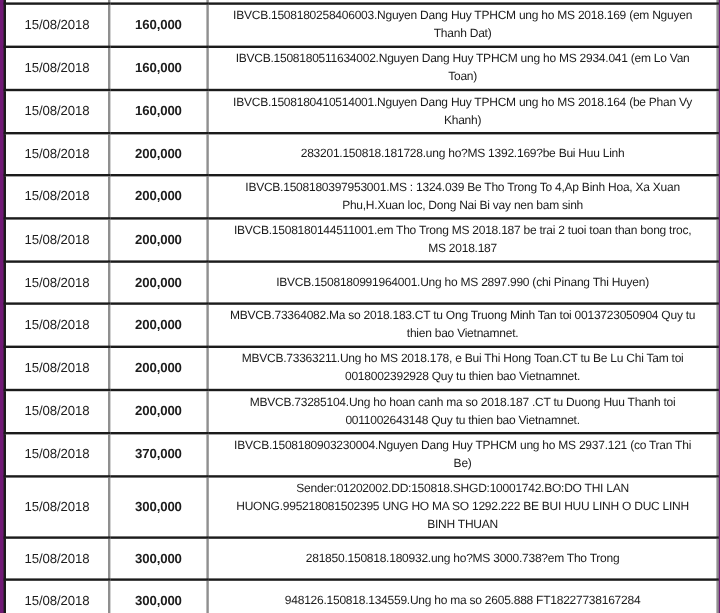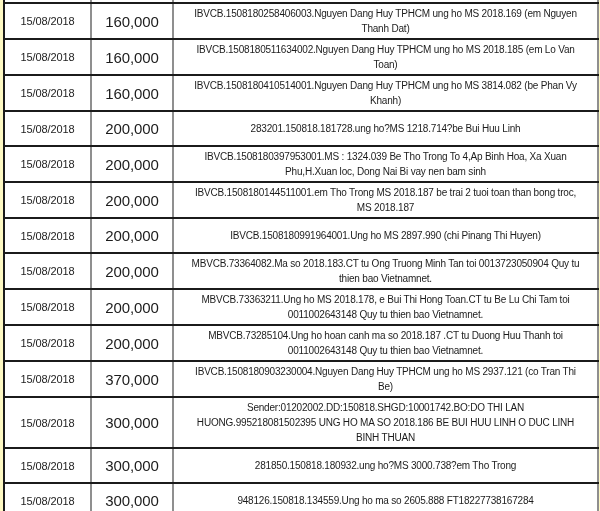--- a/index.html
+++ b/index.html
@@ -4,21 +4,21 @@
 <style>
   html, body {
     margin: 0;
     padding: 0;
     background: #ffffff;
   }
   .screen {
     position: relative;
     width: 600px;
     height: 511px;
-    background: #fef9c3;
+    background: #701a75;
     overflow: hidden;
     font-family: "Liberation Sans", sans-serif;
   }
   table.tx-table {
     position: absolute;
     left: 3px;
     top: 0;
     width: 594px;
     border-collapse: collapse;
     table-layout: fixed;
@@ -39,24 +39,25 @@
   }
   td:first-child { border-left-color: #1b1b1b; }
 
   td.date-cell {
     font-size: 11px;
     height: 29px;
     padding: 1px 2px;
     letter-spacing: -0.1px;
   }
   td.amount-cell {
-    font-size: 15px;
+    font-size: 11px;
     height: 29px;
     padding: 1px 2px;
     letter-spacing: -0.1px;
+    font-weight: bold;
   }
   td.desc-cell {
     font-size: 10px;
     line-height: 15px;
     height: 29px;
     padding: 2px 16px;
     letter-spacing: -0.2px;
   }
   tbody.partial-top td {
     height: 2px;
@@ -91,31 +92,31 @@
     <tbody>
 
     <tr>
         <td class="date-cell">15/08/2018</td>
         <td class="amount-cell">160,000</td>
         <td class="desc-cell">IBVCB.1508180258406003.Nguyen Dang Huy TPHCM ung ho MS 2018.169 (em Nguyen Thanh Dat)</td>
       </tr>
         <tr>
         <td class="date-cell">15/08/2018</td>
         <td class="amount-cell">160,000</td>
-        <td class="desc-cell">IBVCB.1508180511634002.Nguyen Dang Huy TPHCM ung ho MS 2018.185 (em Lo Van Toan)</td>
+        <td class="desc-cell">IBVCB.1508180511634002.Nguyen Dang Huy TPHCM ung ho MS 2934.041 (em Lo Van Toan)</td>
       </tr>
         <tr>
         <td class="date-cell">15/08/2018</td>
         <td class="amount-cell">160,000</td>
-        <td class="desc-cell">IBVCB.1508180410514001.Nguyen Dang Huy TPHCM ung ho MS 3814.082 (be Phan Vy Khanh)</td>
+        <td class="desc-cell">IBVCB.1508180410514001.Nguyen Dang Huy TPHCM ung ho MS 2018.164 (be Phan Vy Khanh)</td>
       </tr>
         <tr>
         <td class="date-cell">15/08/2018</td>
         <td class="amount-cell">200,000</td>
-        <td class="desc-cell">283201.150818.181728.ung ho?MS 1218.714?be Bui Huu Linh</td>
+        <td class="desc-cell">283201.150818.181728.ung ho?MS 1392.169?be Bui Huu Linh</td>
       </tr>
         <tr>
         <td class="date-cell">15/08/2018</td>
         <td class="amount-cell">200,000</td>
         <td class="desc-cell">IBVCB.1508180397953001.MS : 1324.039 Be Tho Trong To 4,Ap Binh Hoa, Xa Xuan Phu,H.Xuan loc, Dong Nai Bi vay nen bam sinh</td>
       </tr>
         <tr>
         <td class="date-cell">15/08/2018</td>
         <td class="amount-cell">200,000</td>
         <td class="desc-cell">IBVCB.1508180144511001.em Tho Trong MS 2018.187 be trai 2 tuoi toan than bong troc, MS 2018.187</td>
@@ -126,36 +127,36 @@
         <td class="desc-cell">IBVCB.1508180991964001.Ung ho MS 2897.990 (chi Pinang Thi Huyen)</td>
       </tr>
         <tr>
         <td class="date-cell">15/08/2018</td>
         <td class="amount-cell">200,000</td>
         <td class="desc-cell">MBVCB.73364082.Ma so 2018.183.CT tu Ong Truong Minh Tan toi 0013723050904 Quy tu thien bao Vietnamnet.</td>
       </tr>
         <tr>
         <td class="date-cell">15/08/2018</td>
         <td class="amount-cell">200,000</td>
-        <td class="desc-cell">MBVCB.73363211.Ung ho MS 2018.178, e Bui Thi Hong Toan.CT tu Be Lu Chi Tam toi 0011002643148 Quy tu thien bao Vietnamnet.</td>
+        <td class="desc-cell">MBVCB.73363211.Ung ho MS 2018.178, e Bui Thi Hong Toan.CT tu Be Lu Chi Tam toi 0018002392928 Quy tu thien bao Vietnamnet.</td>
       </tr>
         <tr>
         <td class="date-cell">15/08/2018</td>
         <td class="amount-cell">200,000</td>
         <td class="desc-cell">MBVCB.73285104.Ung ho hoan canh ma so 2018.187 .CT tu Duong Huu Thanh toi 0011002643148 Quy tu thien bao Vietnamnet.</td>
       </tr>
         <tr>
         <td class="date-cell">15/08/2018</td>
         <td class="amount-cell">370,000</td>
         <td class="desc-cell">IBVCB.1508180903230004.Nguyen Dang Huy TPHCM ung ho MS 2937.121 (co Tran Thi Be)</td>
       </tr>
         <tr>
         <td class="date-cell">15/08/2018</td>
         <td class="amount-cell">300,000</td>
-        <td class="desc-cell">Sender:01202002.DD:150818.SHGD:10001742.BO:DO THI LAN HUONG.995218081502395 UNG HO MA SO 2018.186 BE BUI HUU LINH O DUC LINH BINH THUAN</td>
+        <td class="desc-cell">Sender:01202002.DD:150818.SHGD:10001742.BO:DO THI LAN HUONG.995218081502395 UNG HO MA SO 1292.222 BE BUI HUU LINH O DUC LINH BINH THUAN</td>
       </tr>
         <tr>
         <td class="date-cell">15/08/2018</td>
         <td class="amount-cell">300,000</td>
         <td class="desc-cell">281850.150818.180932.ung ho?MS 3000.738?em Tho Trong</td>
       </tr>
         <tr>
         <td class="date-cell">15/08/2018</td>
         <td class="amount-cell">300,000</td>
         <td class="desc-cell">948126.150818.134559.Ung ho ma so 2605.888 FT18227738167284</td>

